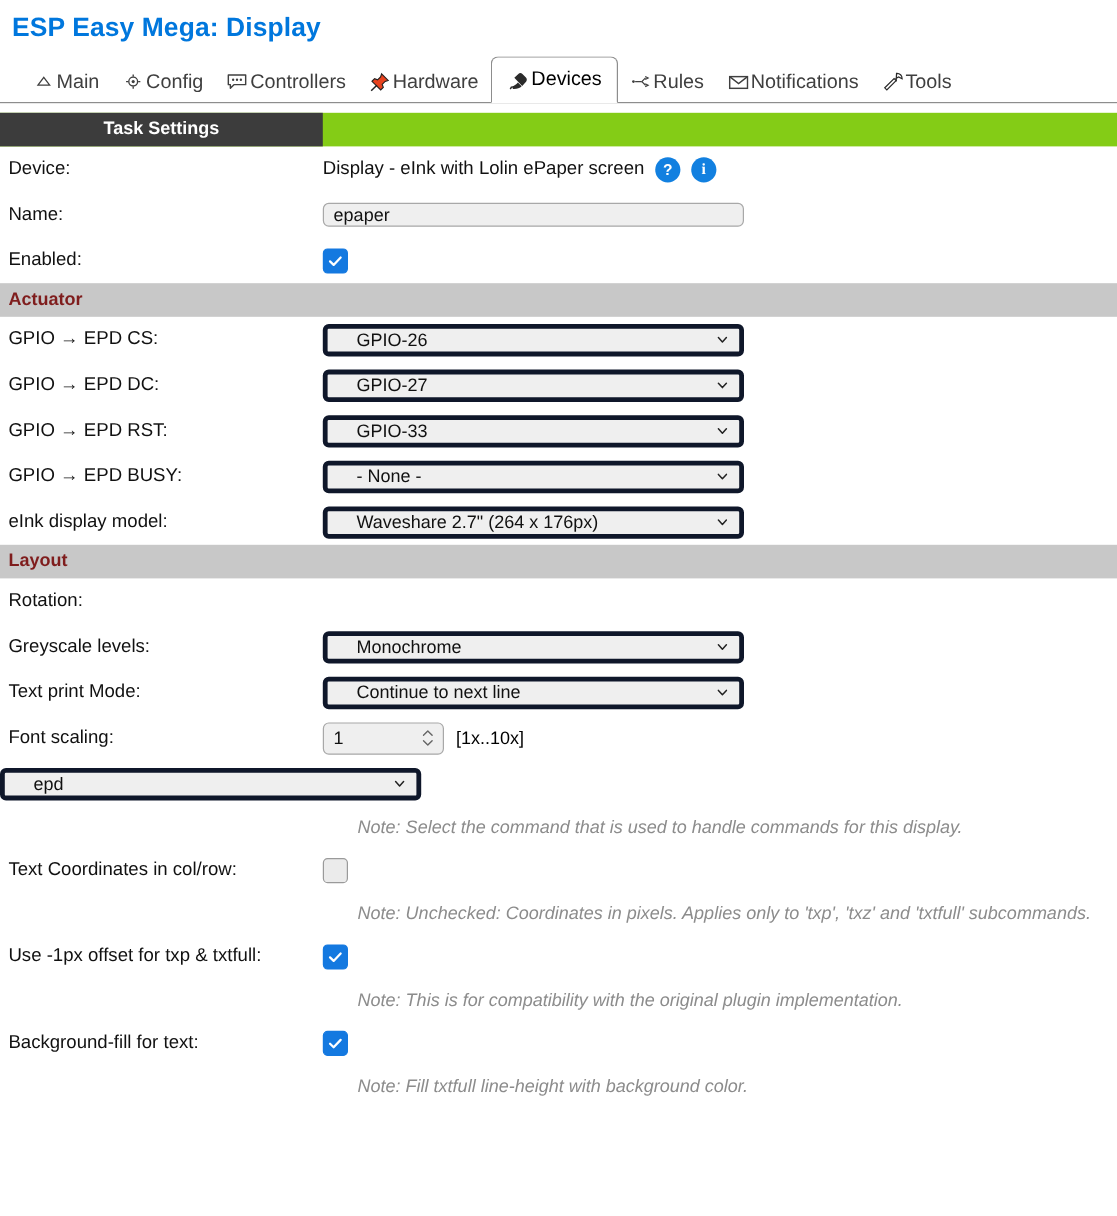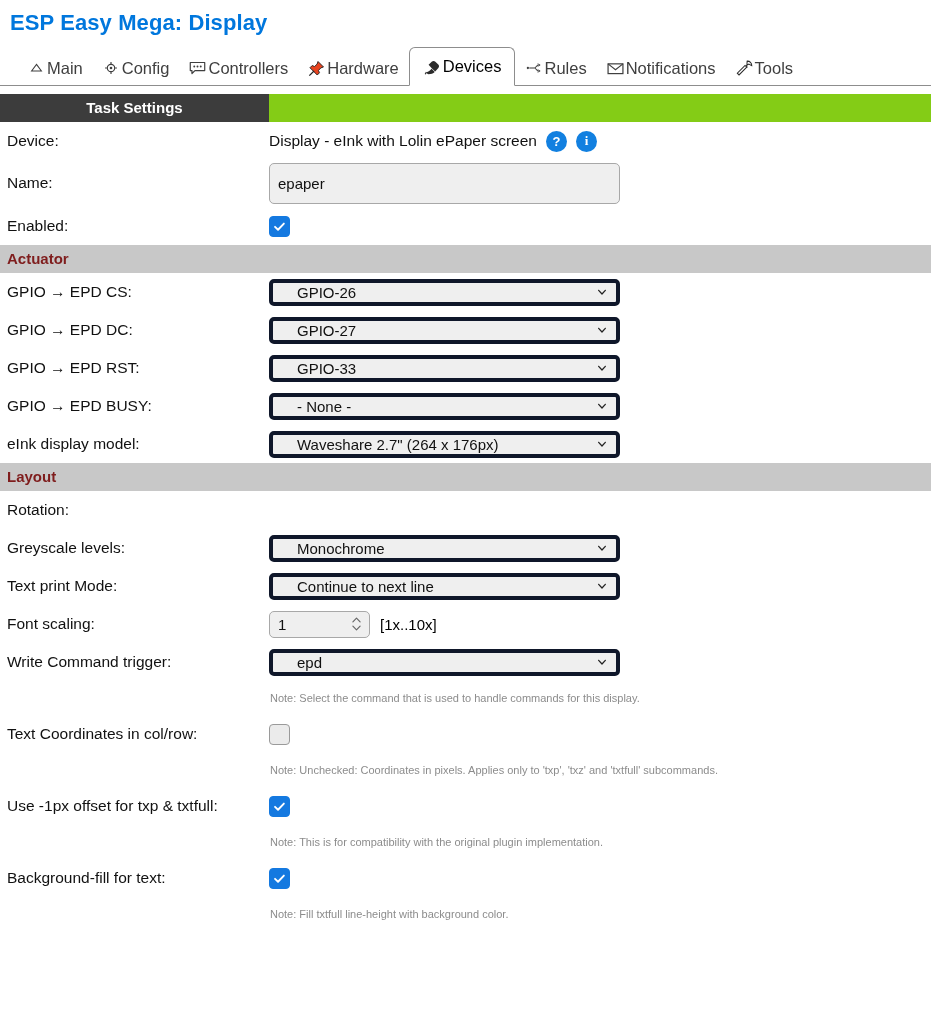--- a/index.html
+++ b/index.html
@@ -116,21 +116,21 @@
     min-width: 0;
   }
   .static-val {
     font-size: 15.5px;
     color: #111;
   }
 
   
   input.text-in {
     width: 351px;
-    height: 41px;
+    height: 20px;
     font-family: "Liberation Sans", sans-serif;
     font-size: 15px;
     padding: 2px 8px;
     background: #efefef;
     border: 1px solid #a8a8a8;
     border-radius: 5px;
     color: #111;
     outline: none;
   }
   .select-box {
@@ -204,24 +204,26 @@
   }
   .cb .tick {
     display: none;
     width: 13px;
     height: 13px;
   }
   .cb.checked .tick { display: block; }
 
   
   .note {
-    font-size: 11px;
+    font-style: italic;
+    font-size: 15px;
     color: #8c8c8c;
     padding-left: 1px;
     white-space: nowrap;
+    margin-left: 28px;
   }
 
   
   .badge {
     width: 21px; height: 21px;
     border-radius: 50%;
     background: #1280e0;
     color: #fff;
     font-size: 13px;
     font-weight: bold;
@@ -471,21 +473,20 @@
         <svg width="9" height="6" viewBox="0 0 10 6">
             <path d="M1 1 L5 5 L9 1" fill="none" stroke="#666" stroke-width="1.3" stroke-linecap="round" stroke-linejoin="round"></path>
           </svg>
       </span>
     </div>
     <span class="hint">[1x..10x]</span>
   </div>
 </div>
 
 <div class="row">
-  <div class="lbl">Write Command trigger:</div>
   <div class="fld">
     <div class="select-box">
       <span>epd</span>
       <svg class="caret" viewBox="0 0 12 12">
           <path d="M2 4 L6 8.4 L10 4" fill="none" stroke="#222" stroke-width="1.5" stroke-linecap="round" stroke-linejoin="round"></path>
         </svg>
     </div>
   </div>
 </div>
 

